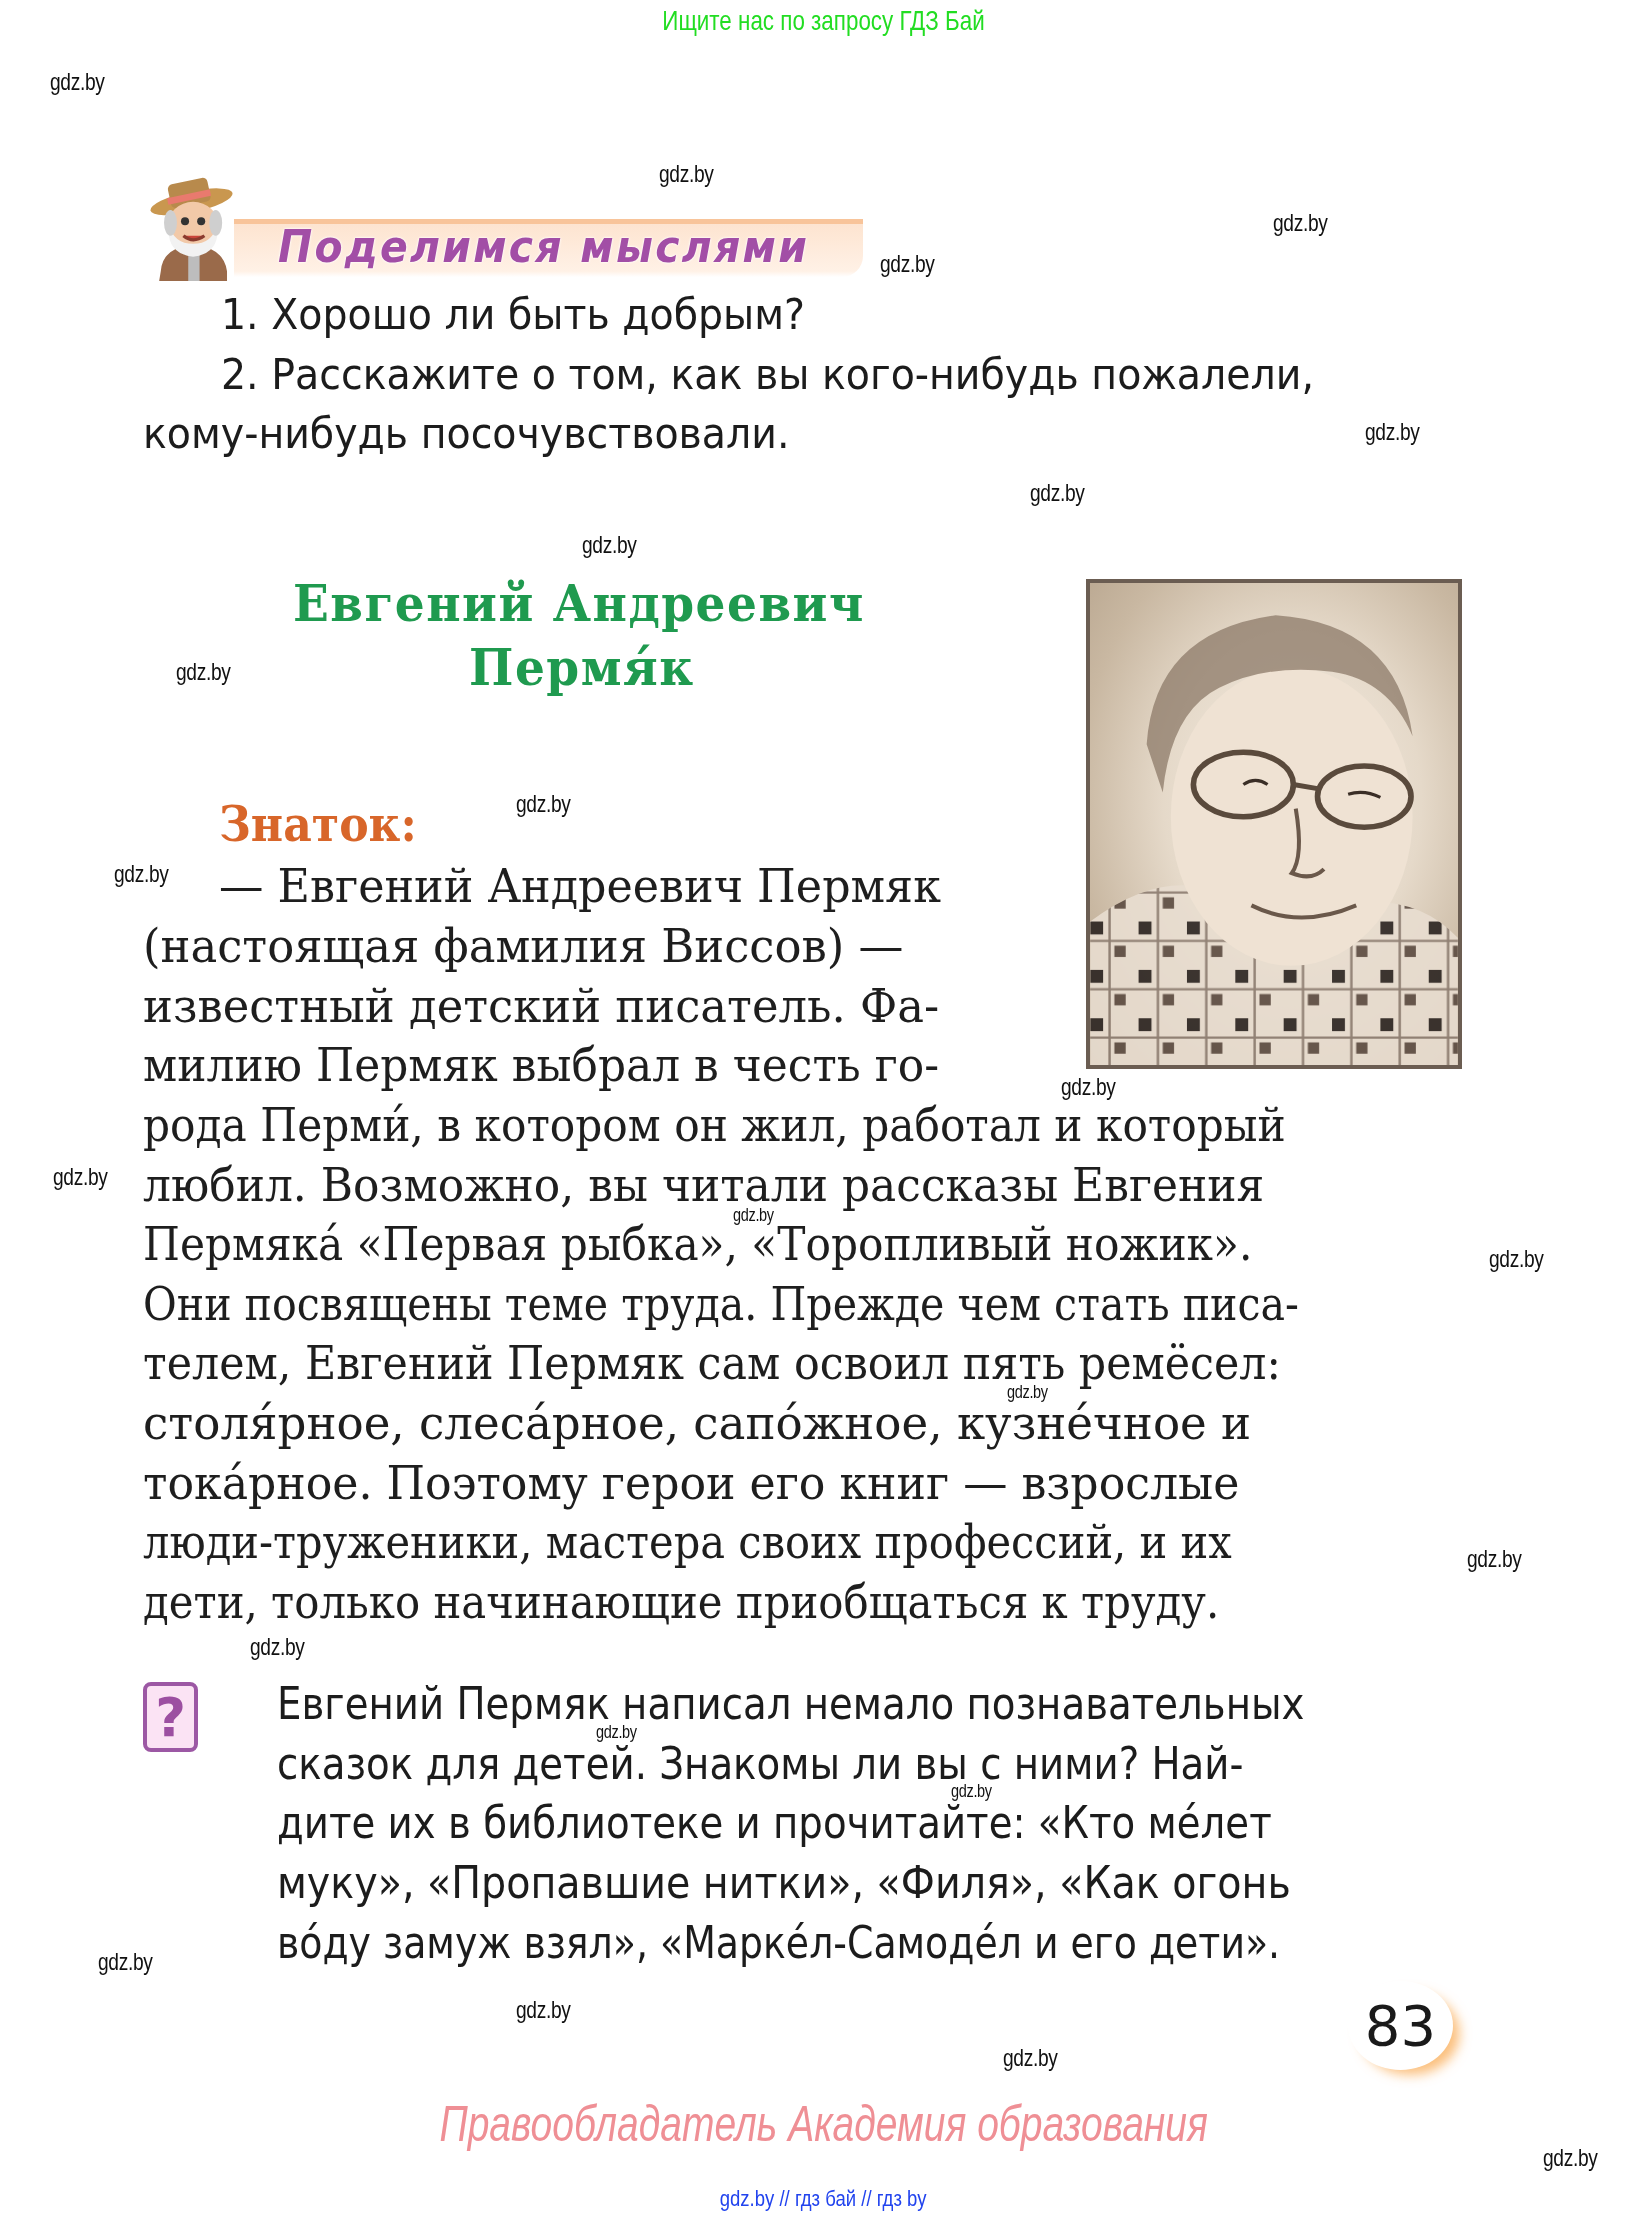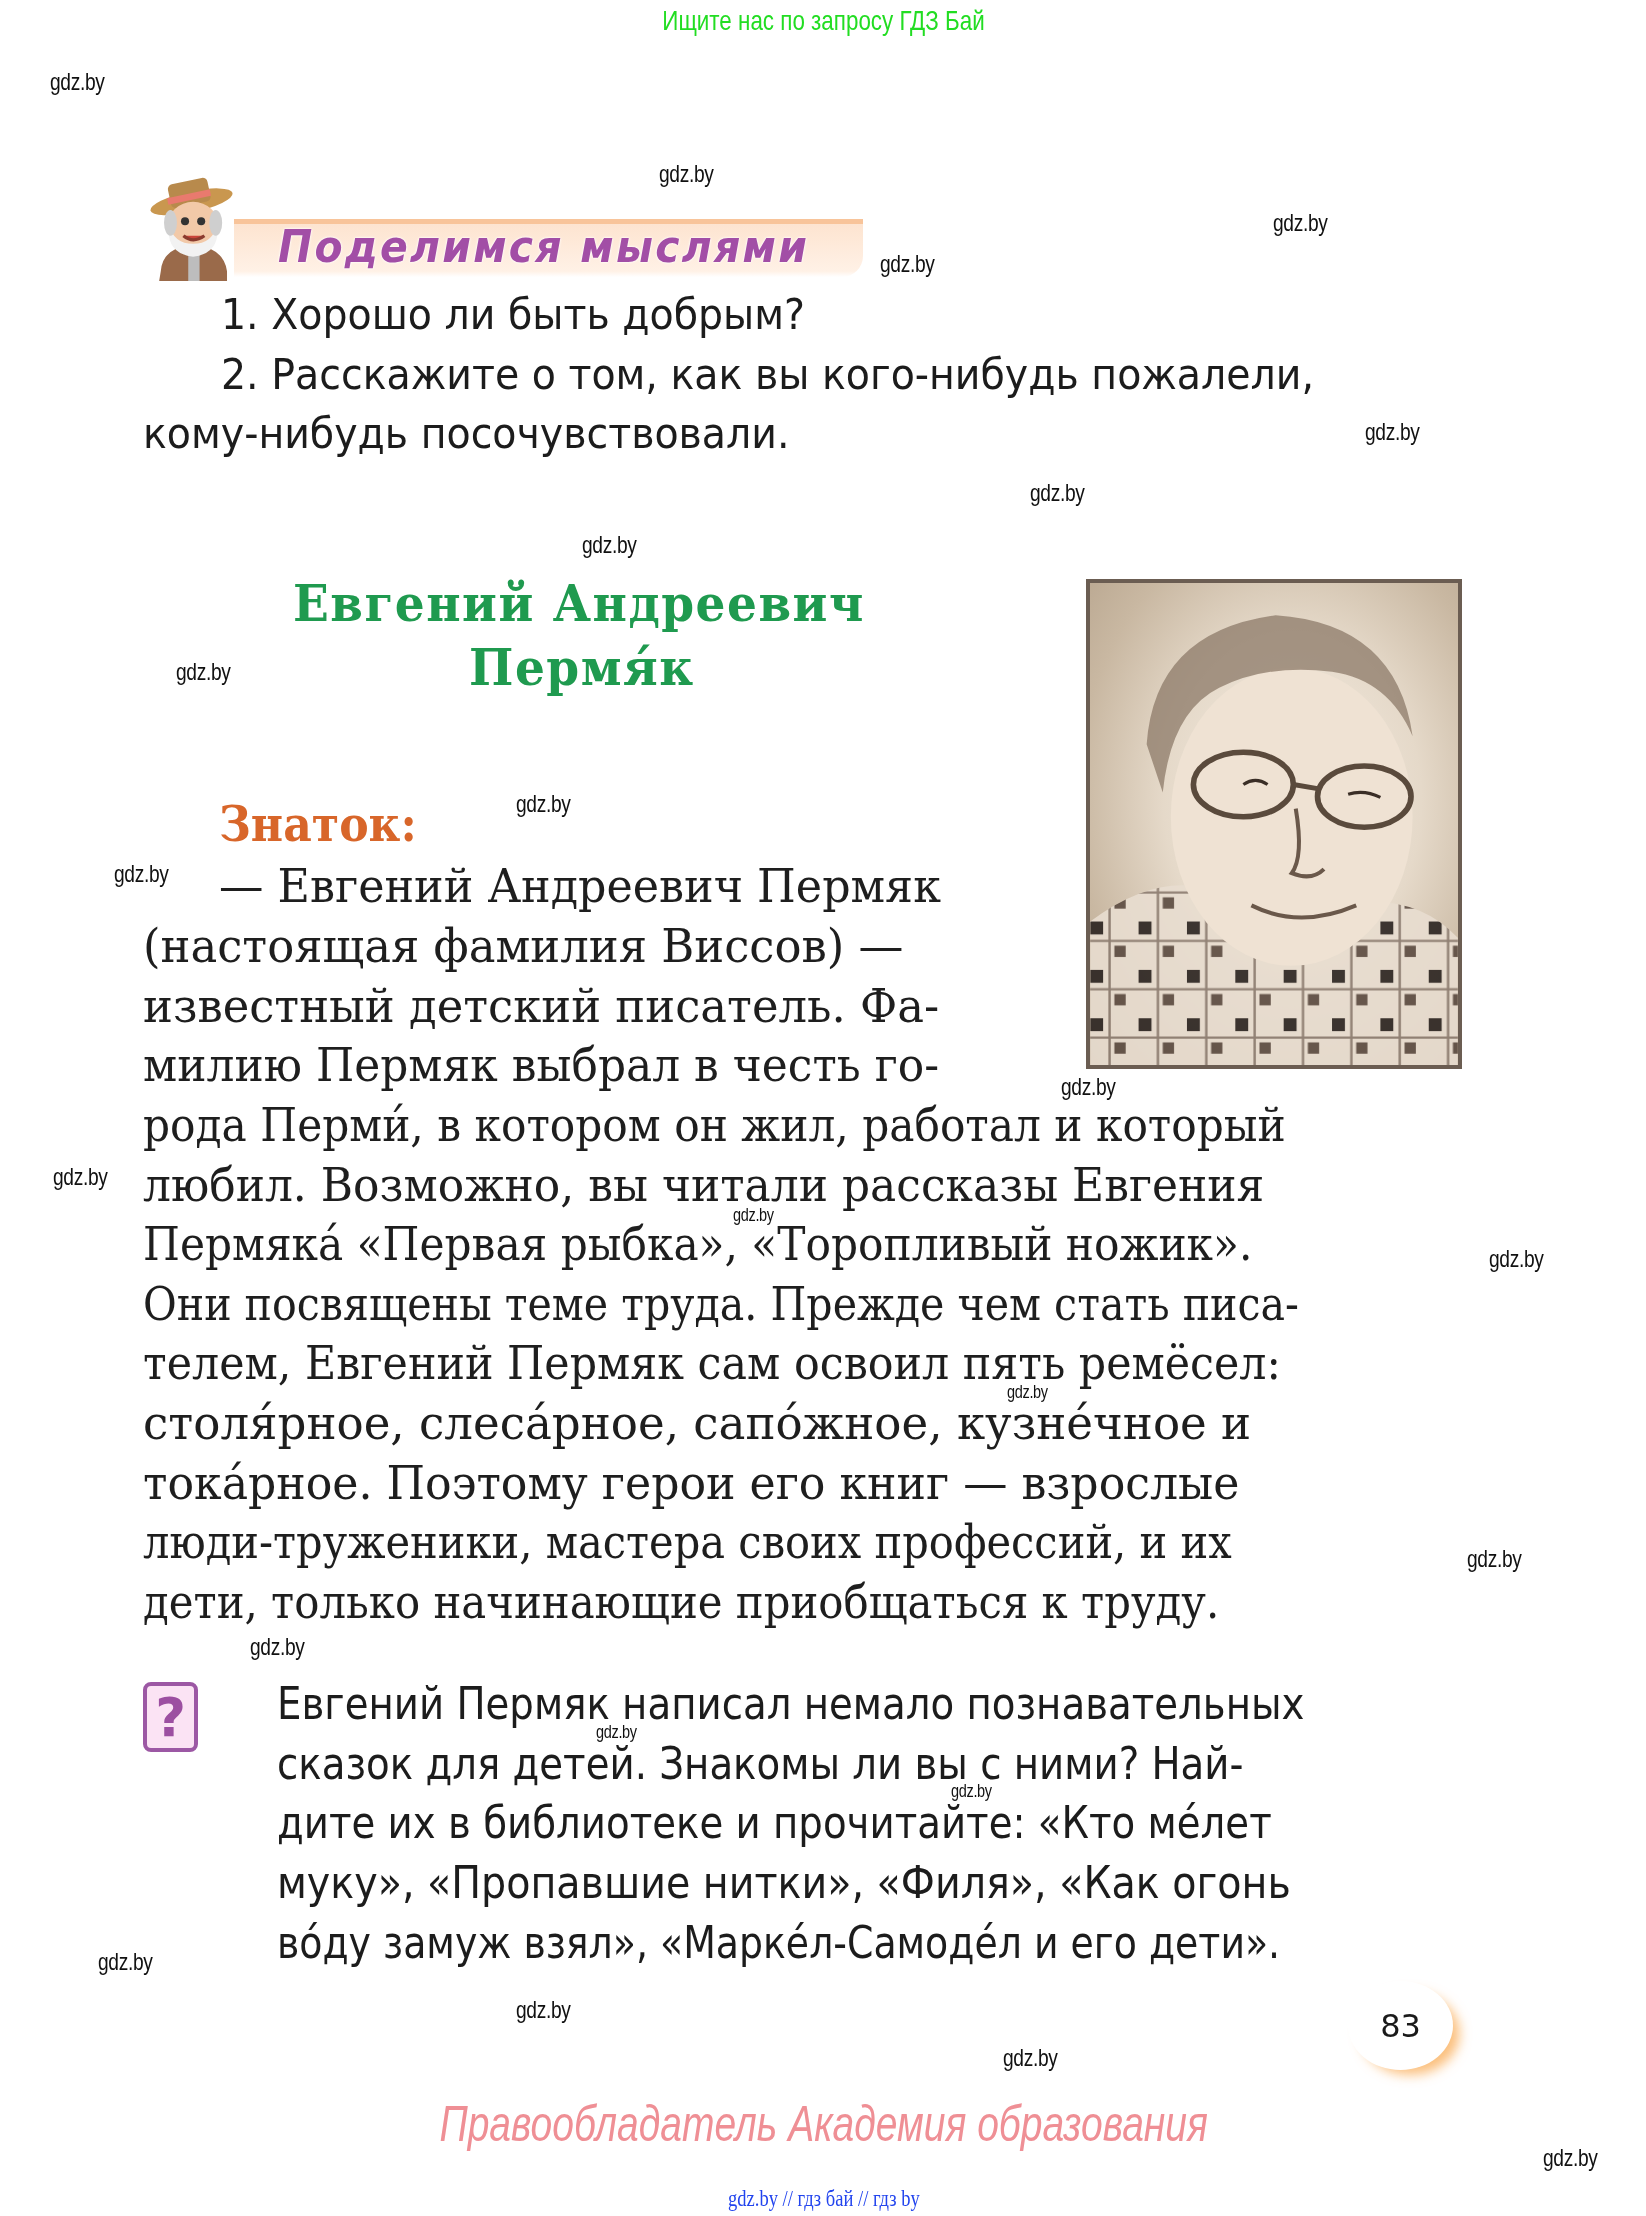--- a/index.html
+++ b/index.html
@@ -22,26 +22,26 @@
   .portrait { left: 1086px; top: 579px; width: 376px; height: 490px; border: 4px solid #6b5d52; background: radial-gradient(ellipse at 55% 45%, #f6efe6 0%, #e5d9c9 45%, #c9b8a2 75%, #b6a38c 100%); box-sizing: border-box; overflow: hidden; }
 
   .znatok { left: 219px; top: 796px; font-family: "DejaVu Serif", serif; font-weight: bold; font-size: 48px; color: #d8662a; transform: scaleX(0.92); transform-origin: left top; }
 
   .body-serif { position: absolute; font-family: "DejaVu Serif", serif; font-size: 47px; color: #1e1e1e; white-space: nowrap; line-height: 1; transform-origin: left top; }
 
   .qmark-box { left: 143px; top: 1682px; width: 55px; height: 70px; border: 4px solid #9c58a4; border-radius: 8px; background: #fbe3f4; box-sizing: border-box; display: flex; align-items: center; justify-content: center; font-family: "DejaVu Sans", sans-serif; font-weight: bold; font-size: 53px; color: #9c4fa1; }
 
   .task-line { position: absolute; font-family: "DejaVu Sans", sans-serif; font-size: 44px; color: #1c1c1c; white-space: nowrap; transform-origin: left top; }
 
-  .page-num { left: 1348px; top: 1981px; width: 105px; height: 89px; border-radius: 50%; background: #fff; box-shadow: 9.7px 8px 11.3px -3.2px rgba(250,170,80,0.75); display: flex; align-items: center; justify-content: center; font-family: "DejaVu Sans", sans-serif; font-size: 32px; color: #1a1a1a; }
+  .page-num { left: 1348px; top: 1981px; width: 105px; height: 89px; border-radius: 50%; background: #fff; box-shadow: 9.7px 8px 11.3px -3.2px rgba(250,170,80,0.75); display: flex; align-items: center; justify-content: center; font-family: "DejaVu Sans", sans-serif; font-size: 56px; color: #1a1a1a; }
 
   .copyright { left: 0; width: 1647px; top: 2095px; text-align: center; font-family: "Liberation Sans", sans-serif; font-style: italic; font-size: 50px; color: #ef8f95; }
   .copyright span { display: inline-block; transform: scaleX(0.78); }
 
-  .footer-links { left: 0; width: 1647px; top: 2186px; text-align: center; font-family: Liberation Serif, serif; font-size: 22.6px; color: #2244ee; }
+  .footer-links { left: 0; width: 1647px; top: 2186px; text-align: center; font-family: Liberation Sans, sans-serif; font-size: 22.6px; color: #2244ee; }
   .footer-links span { display: inline-block; transform: scaleX(0.82); }
 </style>
 </head>
 <body>
 
 <div class="abs top-banner"><span>Ищите нас по запросу ГДЗ Бай</span></div>
 
 <div class="wm" style="left:50px;top:69px;">gdz.by</div>
 <div class="wm" style="left:659px;top:161px;">gdz.by</div>
 <div class="wm" style="left:1273px;top:210px;">gdz.by</div>

